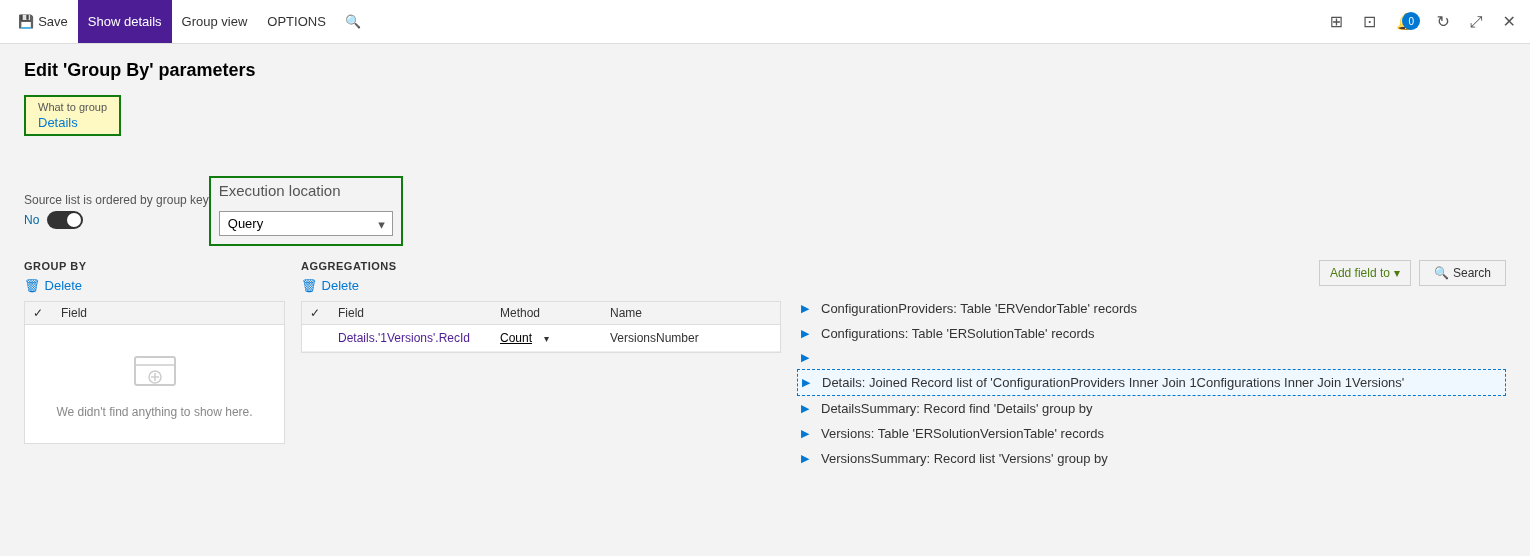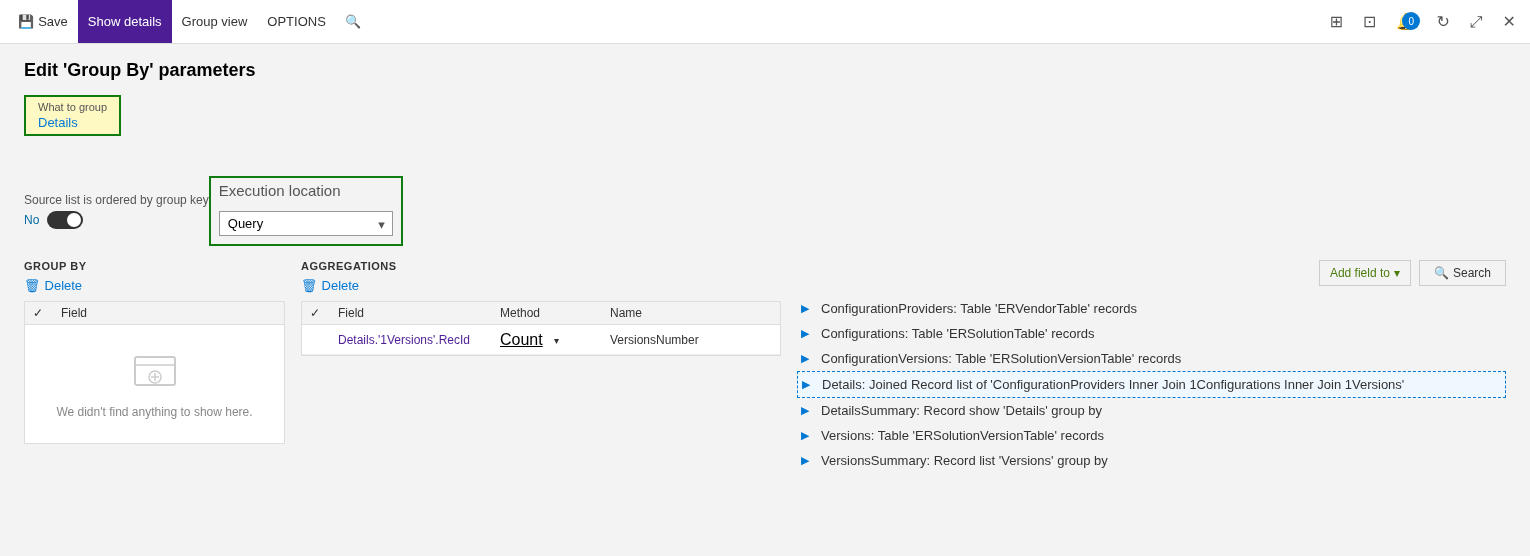--- a/index.html
+++ b/index.html
@@ -244,21 +244,21 @@
       width: 110px;
       display: flex;
       align-items: center;
       gap: 4px;
       font-size: 12px;
     }
     .method-select-wrap { position: relative; }
     .method-select {
       border: none;
       background: transparent;
-      font-size: 16px;
+      font-size: 12px;
       cursor: pointer;
       padding-right: 16px;
       appearance: none;
       text-decoration: underline;
       -webkit-appearance: none;
     }
     .name-col-data { flex: 1; font-size: 12px; }
 
     
     .right-panel {
@@ -462,29 +462,28 @@
         <li class="field-list-item">
           <span class="chevron-right">▶</span>
           <span class="field-text">ConfigurationProviders: Table 'ERVendorTable' records</span>
         </li>
         <li class="field-list-item">
           <span class="chevron-right">▶</span>
           <span class="field-text">Configurations: Table 'ERSolutionTable' records</span>
         </li>
         <li class="field-list-item">
           <span class="chevron-right">▶</span>
-          <span class="field-text">ConfigurationVersions: Table 'ERSolutionVersionTable' records</span>
         </li>
         <li class="field-list-item highlighted">
           <span class="chevron-right">▶</span>
           <span class="field-text">Details: Joined Record list of 'ConfigurationProviders Inner Join 1Configurations Inner Join 1Versions'</span>
         </li>
         <li class="field-list-item">
           <span class="chevron-right">▶</span>
-          <span class="field-text">DetailsSummary: Record show 'Details' group by</span>
+          <span class="field-text">DetailsSummary: Record find 'Details' group by</span>
         </li>
         <li class="field-list-item">
           <span class="chevron-right">▶</span>
           <span class="field-text">Versions: Table 'ERSolutionVersionTable' records</span>
         </li>
         <li class="field-list-item">
           <span class="chevron-right">▶</span>
           <span class="field-text">VersionsSummary: Record list 'Versions' group by</span>
         </li>
       </ul>

